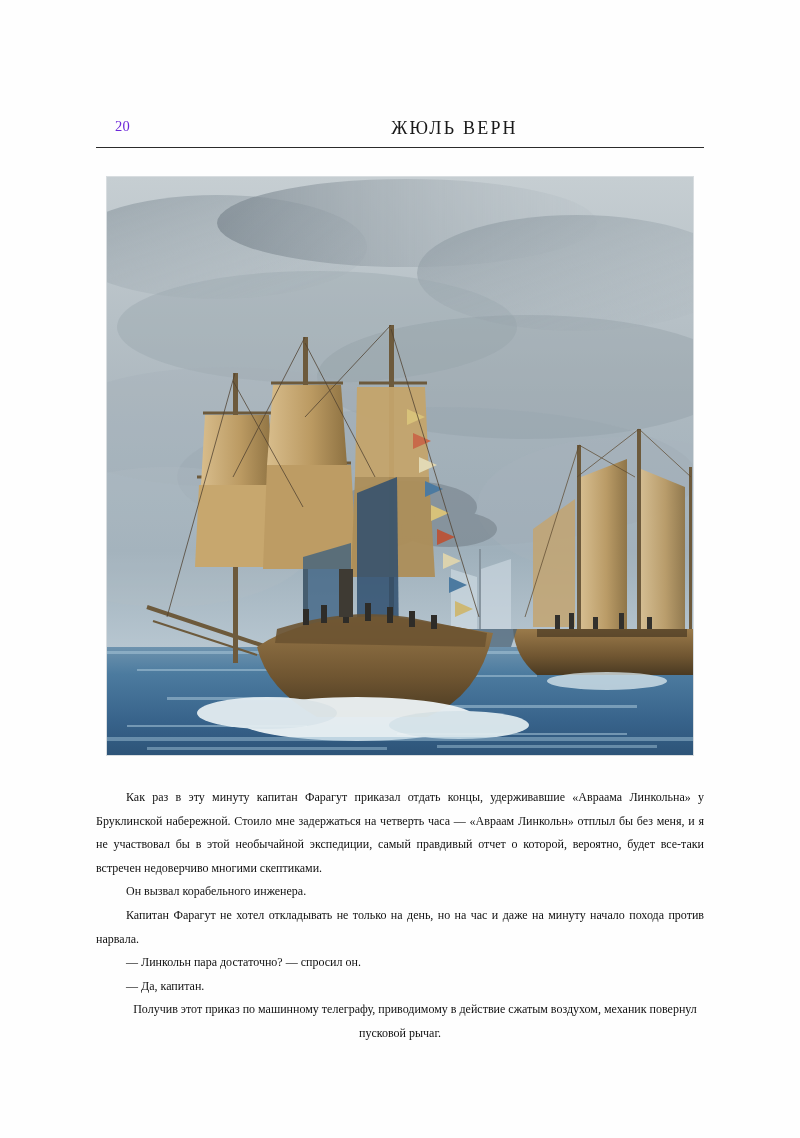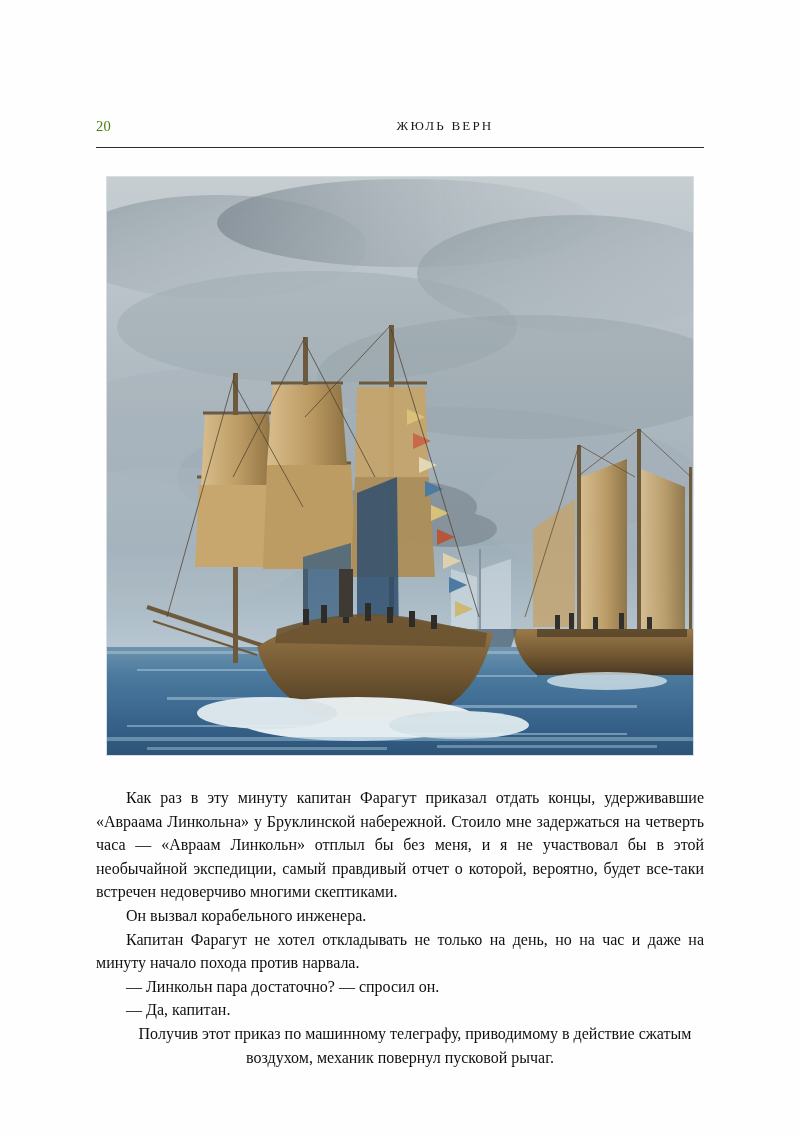--- a/index.html
+++ b/index.html
@@ -29,27 +29,28 @@
     left: 96px;
     top: 118px;
     width: 608px;
     height: 28px;
     display: flex;
     align-items: flex-start;
   }
   .folio {
     font-size: 14.5px;
     letter-spacing: 0.3px;
-    color: #4d7c0f;
+    color: #6d28d9;
     width: 150px;
+    margin-left: 19px;
   }
   .head-title {
     flex: 1;
     text-align: center;
-    font-size: 13px;
+    font-size: 18px;
     letter-spacing: 2.2px;
     color: #1a1a1a;
     margin-left: -60px;
   }
   .head-rule {
     position: absolute;
     left: 96px;
     top: 147px;
     width: 608px;
     height: 1px;
@@ -68,21 +69,21 @@
     box-shadow: 0 0 0 1px #d8dde0;
   }
   .fig-svg { display: block; width: 586px; height: 578px; }
 
   
   .body-text {
     position: absolute;
     left: 96px;
     top: 786px;
     width: 608px;
-    font-size: 16px;
+    font-size: 12px;
     line-height: 23.6px;
     color: #101010;
     text-align: justify;
     text-justify: inter-word;
     hyphens: manual;
   }
   .body-text p {
     margin: 0;
     text-indent: 30px;
   }

